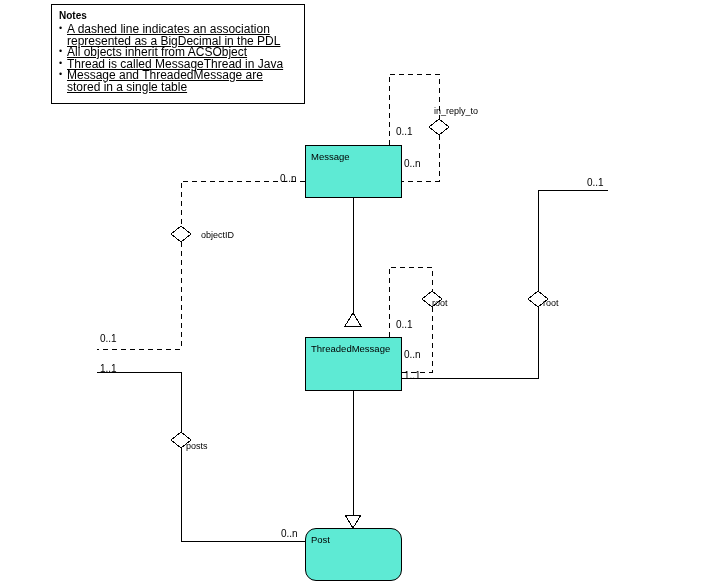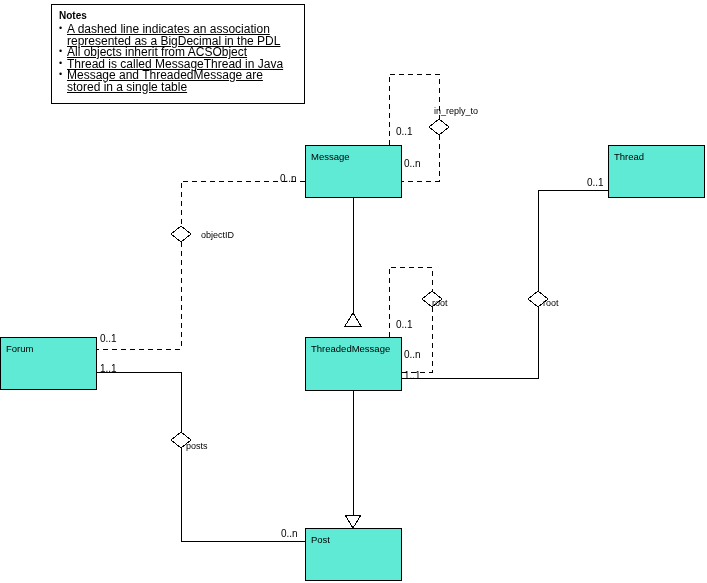--- a/index.html
+++ b/index.html
@@ -138,30 +138,24 @@
       <li>A dashed line indicates an association represented as a BigDecimal in the PDL</li>
       <li>All objects inherit from ACSObject</li>
       <li>Thread is called MessageThread in Java</li>
       <li>Message and ThreadedMessage are stored in a single table</li>
     </ul>
   </div>
 
   <div class="entity" style="left:305px; top:145px; width:97px; height:53px;">
     <span class="entity-label">Message</span>
   </div>
-  <div class="entity" style="left:608px; top:145px; width:97px; height:53px;">
-    <span class="entity-label">Thread</span>
-  </div>
-  <div class="entity" style="left:0px; top:337px; width:97px; height:53px;">
-    <span class="entity-label">Forum</span>
-  </div>
   <div class="entity" style="left:305px; top:337px; width:97px; height:54px;">
     <span class="entity-label">ThreadedMessage</span>
   </div>
-  <div class="entity" style="left:305px; top:528px; width:97px; height:53px;">
+  <div class="entity" style="left:305px; top:528px; width:97px; height:53px;border-radius:11px;">
     <span class="entity-label">Post</span>
   </div>
 
   <span class="role-lbl" style="left:434px; top:106px;">in_reply_to</span>
   <span class="role-lbl" style="left:185px; top:230px;margin-left:16px;">objectID</span>
   <span class="role-lbl" style="left:432px; top:298px;">root</span>
   <span class="role-lbl" style="left:543px; top:298px;">root</span>
   <span class="role-lbl" style="left:186px; top:441px;">posts</span>
 
   <span class="lbl" style="left:396px; top:127px;">0..1</span>

